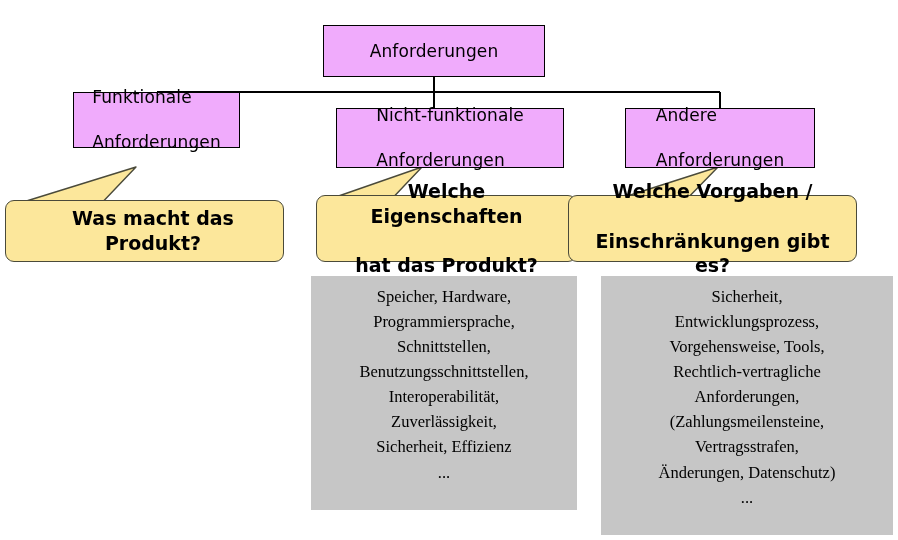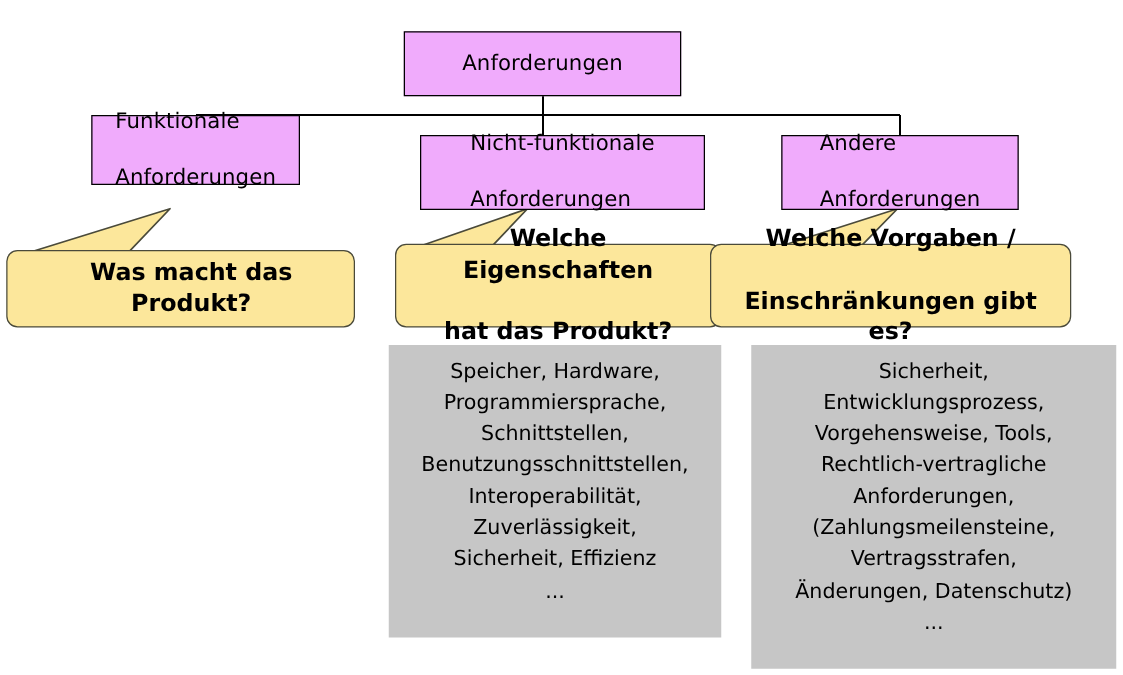--- a/index.html
+++ b/index.html
@@ -82,20 +82,21 @@
     position: absolute;
     box-sizing: border-box;
     background: #C6C6C6;
     border: none;
     text-align: center;
     color: #000000;
     font-size: 16.5px;
     line-height: 1.52;
     padding-top: 8px;
     z-index: 1;
+    font-family: Liberation Serif, serif;
   }
   .panel .line { display: block; white-space: nowrap; }
   .panel .dots { display: block; }
 
   #panel-nfa    { left: 311px; top: 276px; width: 266px; height: 234px; }
   #panel-andere { left: 601px; top: 276px; width: 292px; height: 259px; }
 </style>
 </head>
 <body>
 

